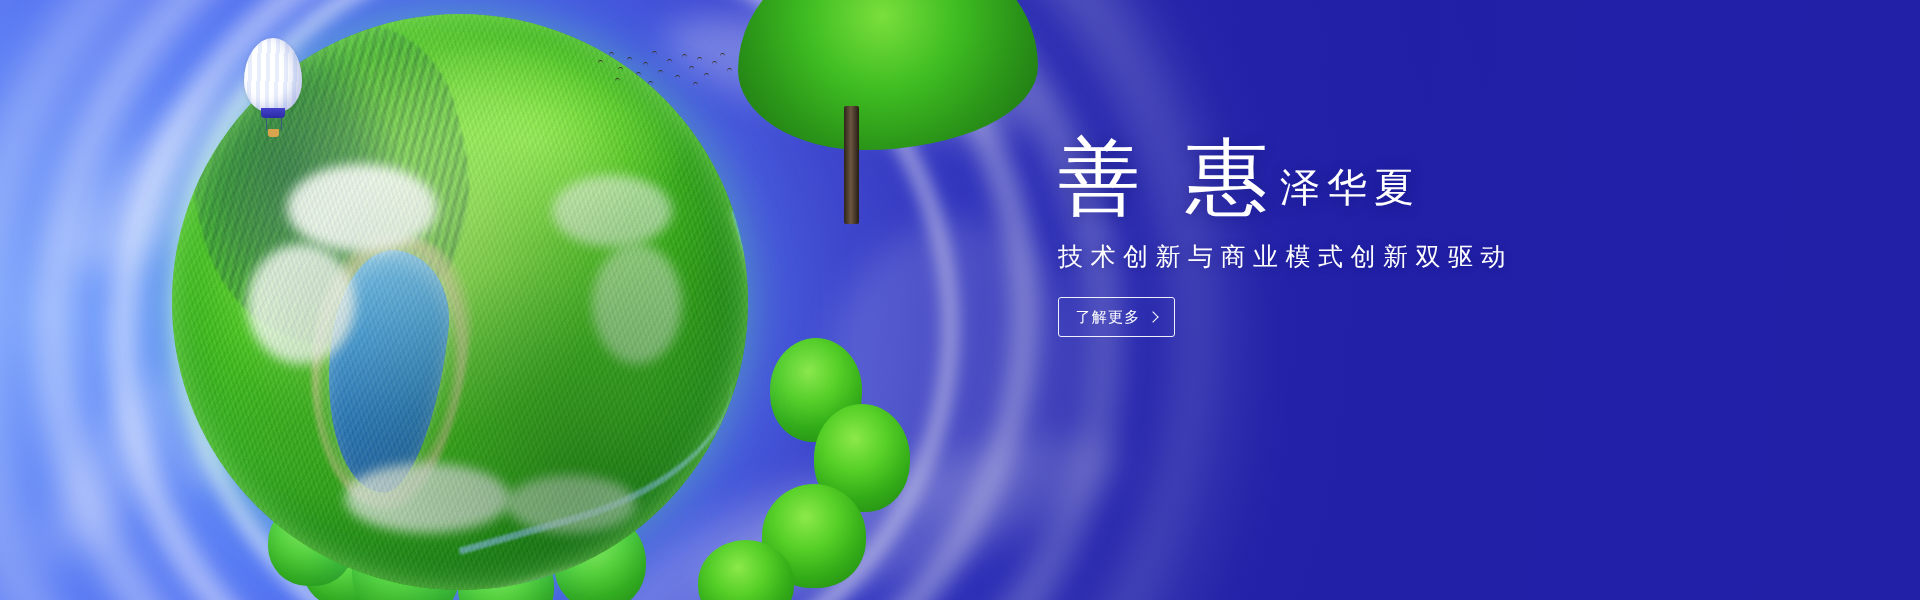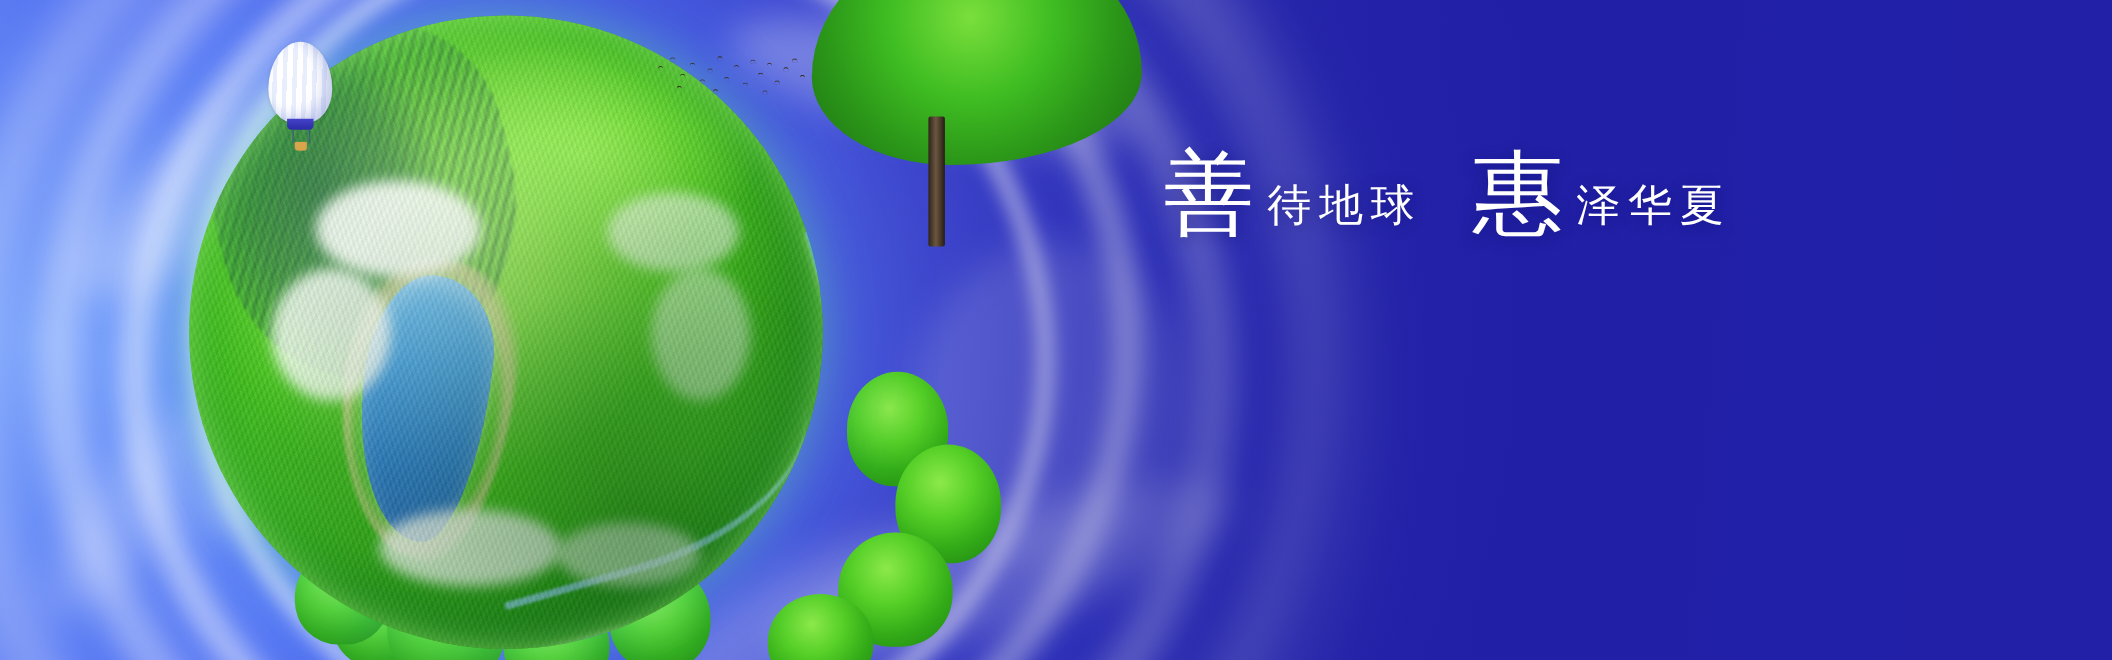--- a/index.html
+++ b/index.html
@@ -442,26 +442,30 @@
     <div class="bird" style="left:19px;  top:30px;"></div>
     <div class="bird" style="left:52px;  top:33px;"></div>
     <div class="bird" style="left:97px;  top:34px;"></div>
   </div>
 
   <div class="content">
 
     <div class="headline">
       <span class="hl-group">
         <span class="hl-big">善</span>
-        <span class="hl-small">待地球</span>
       </span>
       <span class="hl-group">
         <span class="hl-big">惠</span>
         <span class="hl-small">泽华夏</span>
       </span>
     </div>
 
-
-
+    <div class="subtitle">技术创新与商业模式创新双驱动</div>
+
+
+    <a class="cta" href="#">
+      <span>了解更多</span>
+      <span class="cta-arrow"></span>
+    </a>
 
   </div>
 
 </div>
 
 </body></html>

